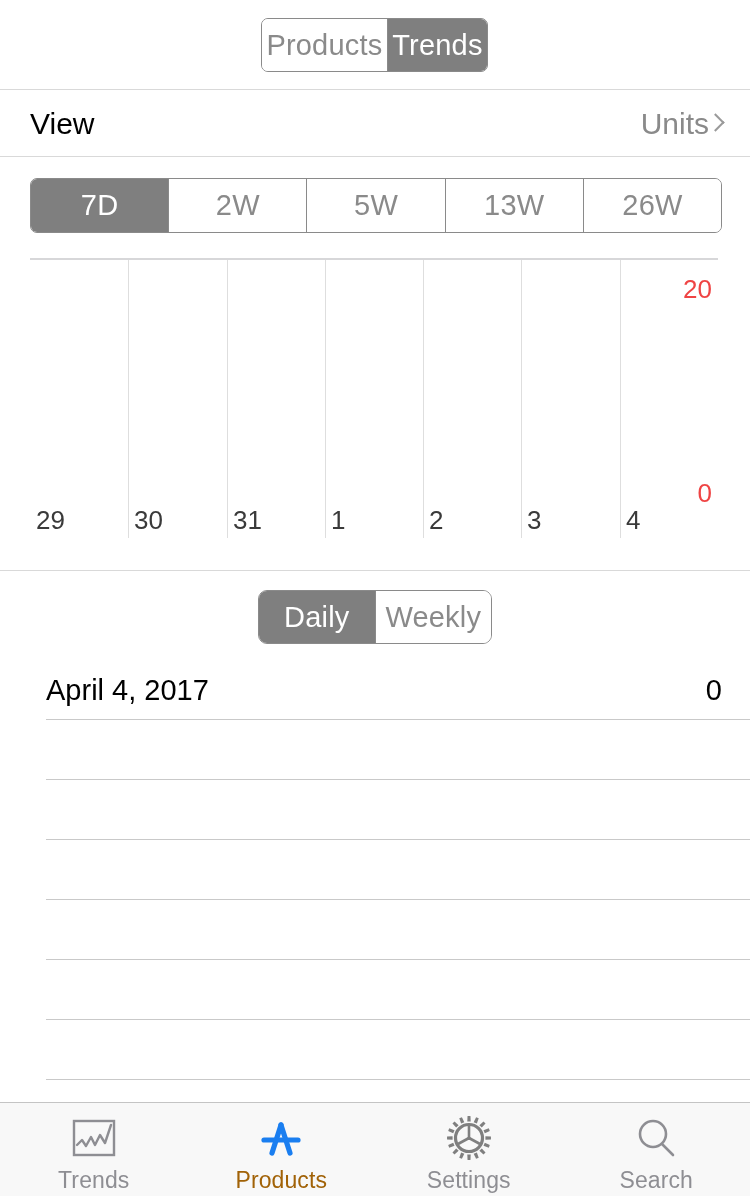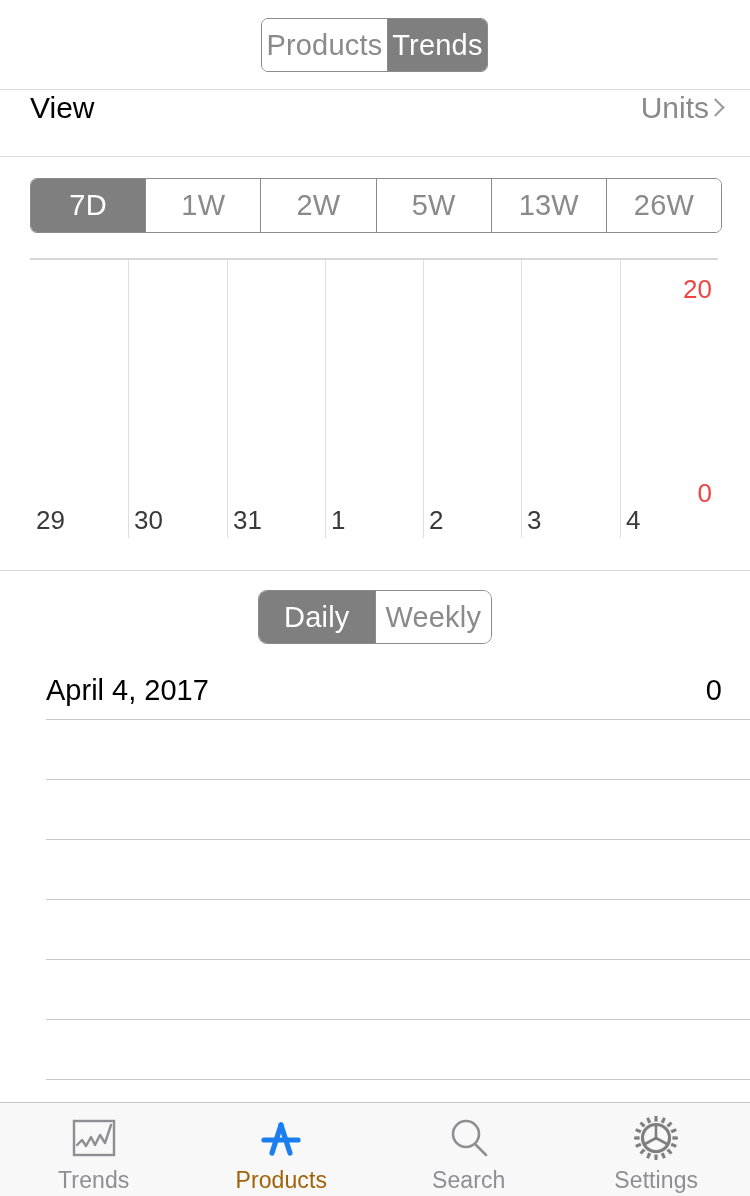--- a/index.html
+++ b/index.html
@@ -57,21 +57,21 @@
   }
   .top-seg .seg-item { flex: 1 1 auto; height: 100%; }
   .top-seg .seg-item + .seg-item { border-left: 1px solid #8a8a8a; }
 
   
   .view-row {
     position: absolute;
     top: 91px; left: 0;
     width: 750px; height: 66px;
     display: flex;
-    align-items: flex-start;
+    align-items: center;
     justify-content: space-between;
     padding: 0 28px 0 30px;
     border-bottom: 1px solid #d9d9d9;
     background: #ffffff;
   }
   .view-label {
     font-size: 30px;
     color: #000000;
   }
   .view-value-wrap {
@@ -232,21 +232,20 @@
   <div class="view-row">
     <span class="view-label">View</span>
     <span class="view-value-wrap">
       <span class="view-value">Units</span>
       <span class="chev"></span>
     </span>
   </div>
 
   <div class="seg range-seg">
     <div class="seg-item selected">7D</div>
-    <div class="seg-item">1W</div>
     <div class="seg-item">2W</div>
     <div class="seg-item">5W</div>
     <div class="seg-item">13W</div>
     <div class="seg-item">26W</div>
   </div>
 
   <div class="chart-area">
     <div class="chart-plot" id="chart-plot">
         <div class="xlabel" style="left: 0px;">29</div>
         <div class="gridline" style="left: 98px;"></div>
@@ -319,30 +318,20 @@
       <span class="tab-icon">
         <svg width="50" height="50" viewBox="0 0 50 50">
           <g stroke="#1a7ef0" stroke-width="5.2" stroke-linecap="round" fill="none">
             <line x1="16" y1="40" x2="25" y2="12"></line>
             <line x1="34" y1="40" x2="25" y2="12"></line>
             <line x1="8" y1="27" x2="42" y2="27"></line>
           </g>
         </svg>
       </span>
       <span class="tab-label">Products</span>
-    </div>
-
-    <div class="tab">
-      <span class="tab-icon">
-        <svg width="50" height="50" viewBox="0 0 50 50">
-          <circle cx="22" cy="21" r="13" fill="none" stroke="#8e8e93" stroke-width="2.6"></circle>
-          <line x1="31" y1="31" x2="42" y2="42" stroke="#8e8e93" stroke-width="2.6" stroke-linecap="round"></line>
-        </svg>
-      </span>
-      <span class="tab-label">Search</span>
     </div>
 
     <div class="tab">
       <span class="tab-icon">
         <svg width="50" height="50" viewBox="0 0 50 50">
           <g id="gear-teeth" fill="#7f7f7f">
               <path d="M23.27528035608372,8.590388726423487L23.572625863278073,3.0463533080761884L26.427374136721934,3.0463533080761884L26.72471964391628,8.590388726423491Z"></path>
               <path d="M29.68625318761472,9.179474374674815L32.08257511884255,4.171242723437569L34.72001861914926,5.263707591257376L32.87311954428354,10.49951764107757Z"></path>
               <path d="M35.38378645232232,12.177091635959982L39.514266516266574,8.467121621000686L41.532878378999314,10.485733483733425L37.82290836404002,14.616213547677683Z"></path>
               <path d="M39.500482358922426,17.12688045571646L44.73629240874263,15.27998138085074L45.82875727656243,17.91742488115745L40.82052562532519,20.313746812385276Z"></path>
@@ -363,14 +352,24 @@
           <g stroke="#7f7f7f" stroke-width="2.6" stroke-linecap="round">
             <line x1="25" y1="25" x2="25" y2="12"></line>
             <line x1="25" y1="25" x2="36" y2="31"></line>
             <line x1="25" y1="25" x2="14" y2="31"></line>
           </g>
         </svg>
       </span>
       <span class="tab-label">Settings</span>
     </div>
 
+    <div class="tab">
+      <span class="tab-icon">
+        <svg width="50" height="50" viewBox="0 0 50 50">
+          <circle cx="22" cy="21" r="13" fill="none" stroke="#8e8e93" stroke-width="2.6"></circle>
+          <line x1="31" y1="31" x2="42" y2="42" stroke="#8e8e93" stroke-width="2.6" stroke-linecap="round"></line>
+        </svg>
+      </span>
+      <span class="tab-label">Search</span>
+    </div>
+
   </div>
 </div>
 
 </body></html>

